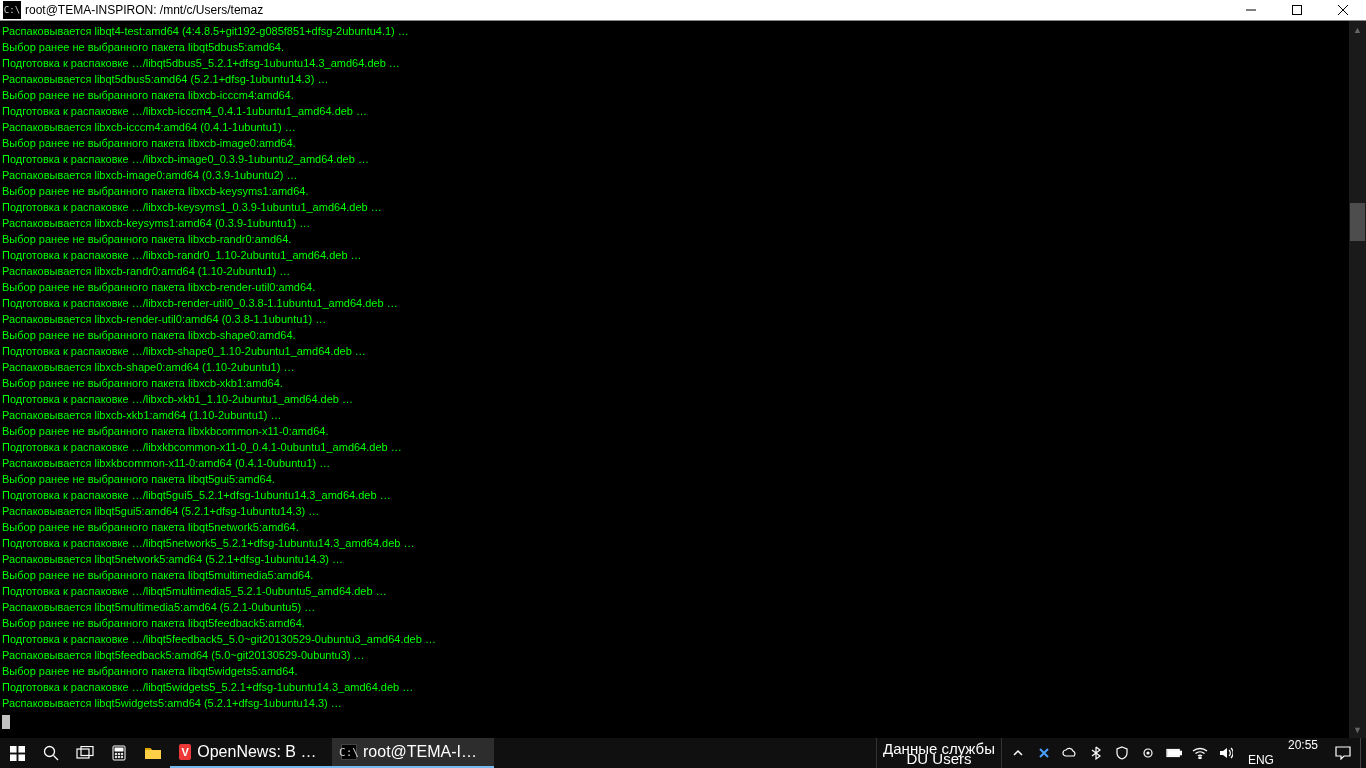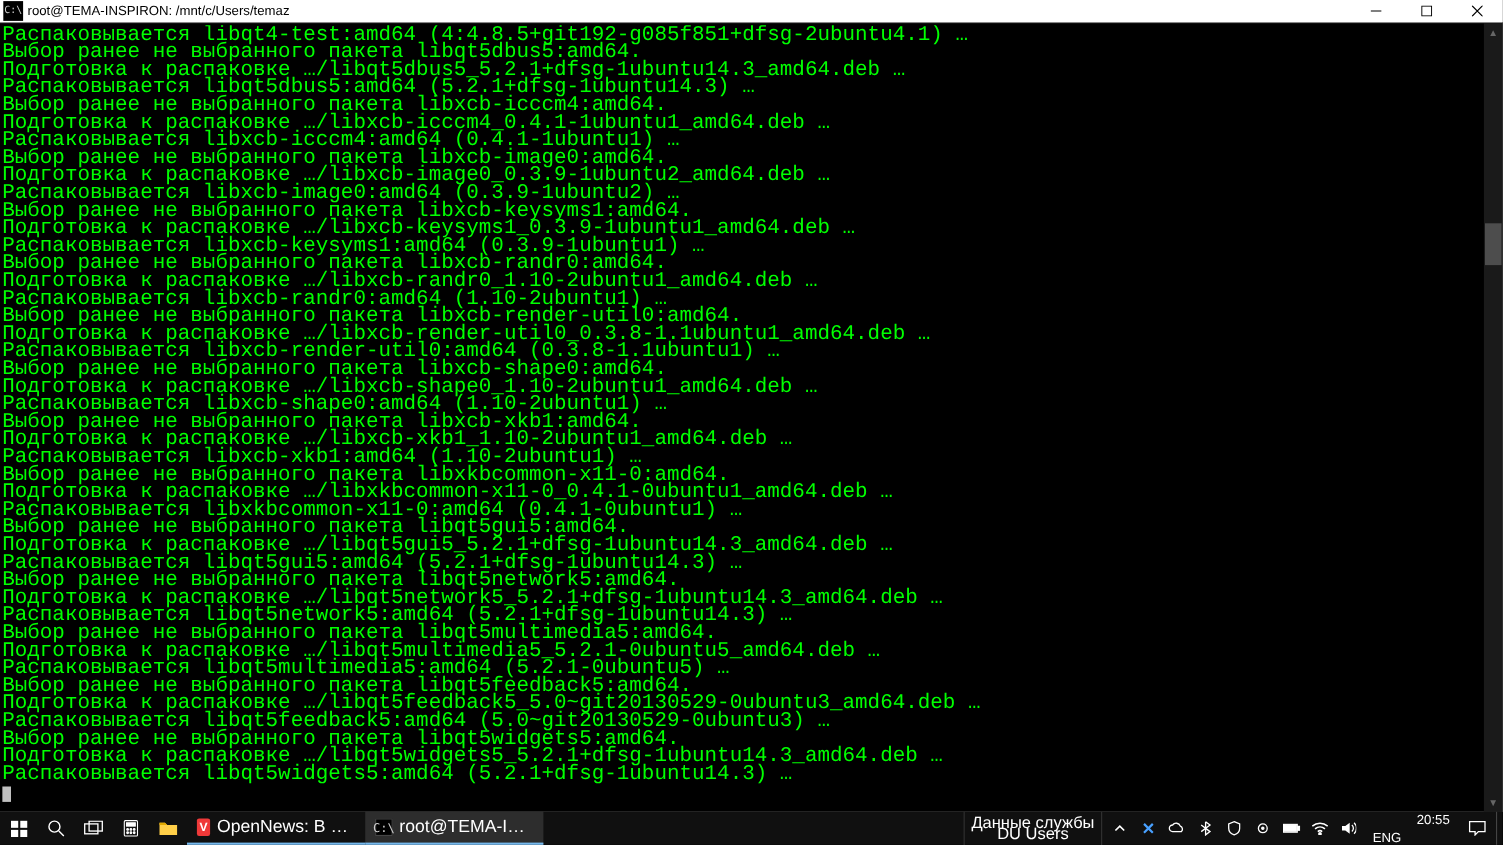--- a/index.html
+++ b/index.html
@@ -8,21 +8,21 @@
 
 .window { position:absolute; top:0; left:0; width:1366px; height:738px; background:#fff; display:flex; flex-direction:column; }
 .titlebar { height:20px; background:#fff; display:flex; align-items:center; font-size:12px; color:#000; user-select:none; }
 .titlebar .icon { width:18px; height:18px; margin:0 4px 0 3px; display:flex; align-items:center; justify-content:center; font-size:9px; font-family:Consolas,monospace; background:#000; color:#ccc; }
 .titlebar .title { font-weight:400; }
 .titlebar .spacer { flex:1; }
 .titlebar .winbtn { width:46px; height:20px; display:flex; align-items:center; justify-content:center; color:#000; }
 
 .term-wrap { flex:1; background:#000; position:relative; overflow:hidden; border-top:1px solid #888; }
 .term { position:absolute; top:2px; left:2px; right:18px; bottom:0; overflow:hidden; }
-.term pre { font-family:Liberation Mono, monospace; font-size:19px; line-height:16px; color:#00ff00; white-space:pre; }
+.term pre { font-family:Liberation Sans, sans-serif; font-size:11px; line-height:16px; color:#00ff00; white-space:pre; }
 .cursor { display:inline-block; width:8px; height:14px; background:#c0c0c0; vertical-align:bottom; margin-top:2px; }
 
 .scrollbar { position:absolute; top:0; right:0; width:17px; height:100%; background:#1a1a1a; }
 .scrollbar .track { position:absolute; top:17px; bottom:17px; left:0; right:0; }
 .scrollbar .thumb { position:absolute; left:1px; right:1px; top:165px; height:38px; background:#4d4d4d; }
 .scrollbar .arrow { position:absolute; left:0; right:0; height:17px; color:#666; display:flex; align-items:center; justify-content:center; font-size:9px; }
 .scrollbar .arrow.up { top:0; }
 .scrollbar .arrow.down { bottom:0; }
 
 
@@ -33,21 +33,21 @@
 .taskbar .task.running { border-bottom-color:#76b9ed; }
 .taskbar .task .ticon { width:16px; height:16px; display:flex; align-items:center; justify-content:center; font-size:11px; }
 .taskbar .task .tlabel { white-space:nowrap; overflow:hidden; text-overflow:ellipsis; font-size:16px; }
 .taskbar .vivaldi { background:#ef3939; color:#fff; font-weight:700; border-radius:2px; }
 .taskbar .cmd { background:#000; color:#ccc; font-size:8px; font-family:Consolas,monospace; border:1px solid #444; }
 .taskbar .flex { flex:1; }
 .taskbar .tray { display:flex; align-items:center; gap:10px; padding:0 8px; font-size:12px; color:#fff; }
 .taskbar .tray .tic { display:flex; align-items:center; justify-content:center; width:16px; }
 .taskbar .dumeter { font-size:15px; line-height:10px; text-align:center; padding:16px 6px; color:#fff; border-left:1px solid #333; border-right:1px solid #333; display:flex; flex-direction:column; justify-content:center; }
 .taskbar .clock { padding:0 8px; display:flex; align-items:flex-start; }
-.taskbar .lang { padding:0 6px; display:flex; align-items:flex-end; }
+.taskbar .lang { padding:15px 6px; display:flex; align-items:flex-start; }
 .taskbar .showdesk { width:6px; border-left:1px solid #444; }
 
 .start svg, .tb-btn svg, .tic svg, .winbtn svg { display:block; }
 </style>
 </head>
 <body>
 
 <div class="window">
   <div class="titlebar">
     <span class="icon">C:\</span>

